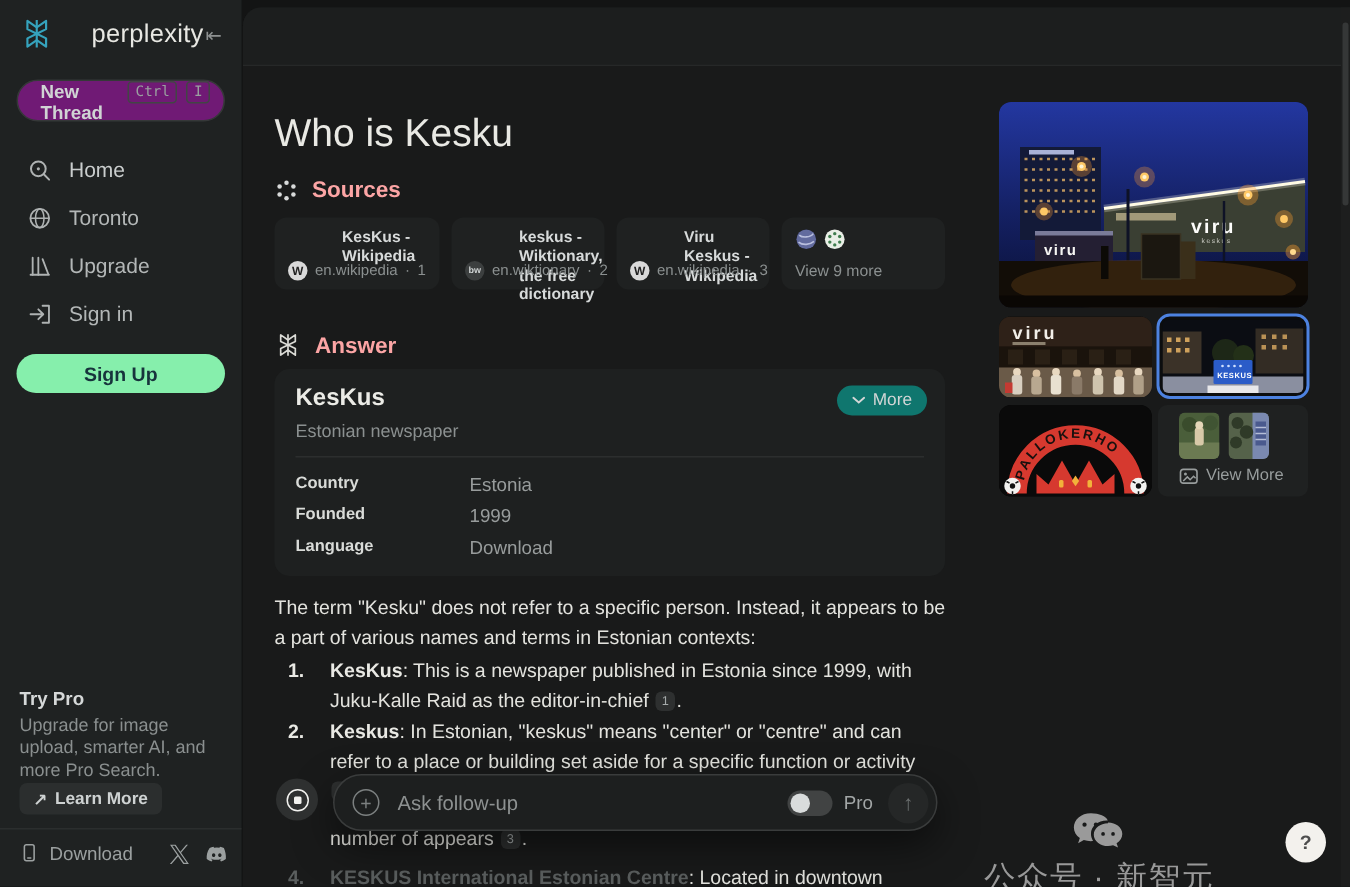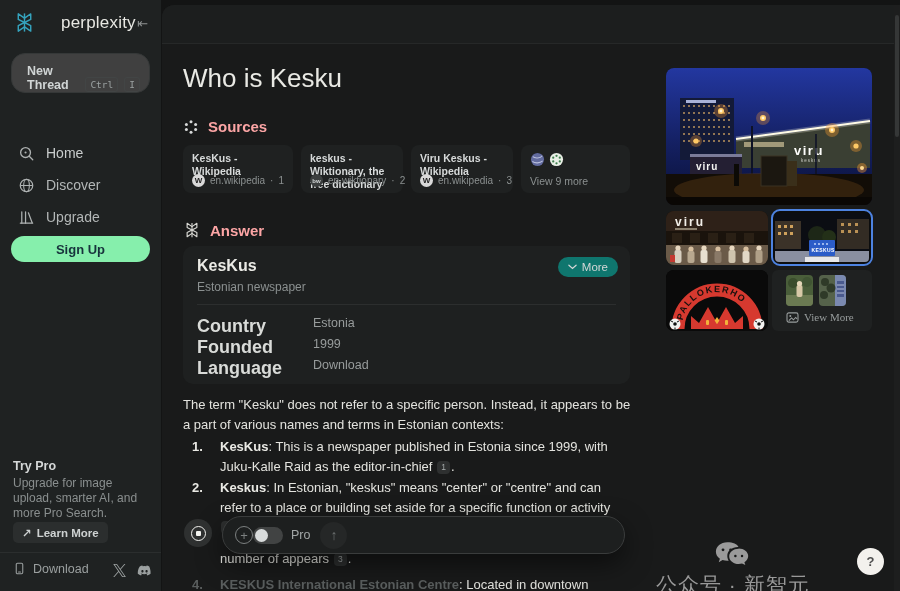--- a/index.html
+++ b/index.html
@@ -5,70 +5,70 @@
   * { margin:0; padding:0; box-sizing:border-box; }
   html,body { width:900px; height:591px; overflow:hidden; background:#131414;
     font-family:"Liberation Sans","DejaVu Sans",sans-serif; }
   .abs { position:absolute; }
 
   
   .sidebar { left:0; top:0; width:161px; height:591px; background:#1f2222; z-index:10; }
   .logo-row { left:13px; top:11px; display:flex; align-items:center; gap:25px; }
   .logo-word { color:#e8e8e3; font-size:17px; font-weight:500; letter-spacing:.2px; }
   .collapse { left:137px; top:16px; color:#8d9191; font-size:13px; cursor:pointer; }
-  .new-thread { left:11px; top:53px; width:139px; height:40px; border-radius:14px;
-    background:#404040; border:1px solid #353838; display:flex; align-items:flex-end;
+  .new-thread { left:11px; top:53px; width:139px; height:28px; border-radius:14px;
+    background:#701a75; border:1px solid #353838; display:flex; align-items:flex-start;
     padding:0 9px 0 15px; gap:6px; }
   .nt-label { color:#d0d4d4; font-size:12.5px; font-weight:600; flex:1; }
   .key { font-family:"DejaVu Sans Mono","Liberation Mono",monospace; font-size:9.5px;
     color:#9aa0a0; border:1px solid #424545; border-radius:3px; padding:1px 4px; }
   .nav-item { left:18px; height:22px; display:flex; align-items:center; gap:11px;
-    color:#aeb2b2; cursor:pointer;margin-top:40px; }
+    color:#aeb2b2; cursor:pointer; }
   .nav-item .lbl { font-size:14px; color:#b3b7b7; }
   .nav-item.bright .lbl { color:#c9cdcd; }
   .signup { left:11px; top:236px; width:139px; height:26px; border-radius:13px;
     background:#86efac; display:flex; align-items:center; justify-content:center;
     color:#17333c; font-size:13px; font-weight:700; cursor:pointer; }
   .trypro-title { left:13px; top:459px; color:#d5d8d8; font-size:12.5px; font-weight:700; }
   .trypro-desc { left:13px; top:476px; width:138px; color:#8a8f8f; font-size:12px; line-height:1.26; }
   .learnmore { left:13px; top:522px; height:21px; border-radius:5px; background:#2b2e2e;
     display:inline-flex; align-items:center; gap:5px; padding:0 9px; color:#ced2d2;
     font-size:11.5px; font-weight:600; cursor:pointer; }
   .side-footer { left:0; top:552px; width:161px; height:39px; border-top:1px solid #2b2e2e; }
   .download { left:13px; top:561px; display:flex; align-items:center; gap:7px;
     color:#9ba0a0; font-size:12.5px; cursor:pointer; }
 
   
   .main-panel { left:162px; top:5px; width:738px; height:586px; background:#191a1a;
     border-top-left-radius:12px; }
   .main-header { left:162px; top:5px; width:738px; height:39px; background:#1c1e1e;
     border-top-left-radius:12px; border-bottom:1px solid #262828; }
-  .page-title { left:183px; top:63px; color:#e9e9e4; font-size:26px; font-weight:400; }
+  .page-title { left:183px; top:73px; color:#e9e9e4; font-size:26px; font-weight:400; }
   .sec-head { display:flex; align-items:center; gap:9px; color:#fca5a5;
     font-size:15px; font-weight:600; }
 
   .src-card { top:145px; height:48px; background:#1f2121; border-radius:8px;
     padding:7px 9px; cursor:pointer; }
-  .src-title { color:#d7dada; font-size:10.5px; font-weight:700; line-height:1.22; }
+  .src-title { color:#d7dada; font-size:10.5px; font-weight:700; line-height:1.22;margin-left:36px; }
   .src-meta { position:absolute; left:9px; bottom:6px; display:flex; align-items:center;
     gap:5px; color:#8b9090; font-size:10px; }
   .fav { width:13px; height:13px; border-radius:50%; background:#d9d9d9; color:#222;
     font-size:8px; font-weight:700; display:flex; align-items:center; justify-content:center; }
   .fav.dark { background:#3c3f3f; color:#cfd3d3; font-size:6px; }
 
   .answer-card { left:183px; top:246px; width:447px; height:138px; background:#1e2020;
     border-radius:10px; }
   .ans-title { position:absolute; left:14px; top:11px; color:#ebebe6; font-size:16px; font-weight:600; }
   .ans-sub { position:absolute; left:14px; top:34px; color:#8b9090; font-size:12px; }
   .more-pill { position:absolute; right:12px; top:11px; height:20px; border-radius:10px;
     background:#0f766e; display:flex; align-items:center; gap:5px; padding:0 10px;
     color:#d3d6d6; font-size:11.5px; cursor:pointer; }
   .ans-div { position:absolute; left:14px; right:14px; top:58px; border-top:1px solid #2c2e2e; }
   .fact-row { position:absolute; left:14px; display:flex; }
-  .fact-label { width:116px; color:#d9dbd8; font-size:18px; font-weight:700; }
+  .fact-label { width:116px; color:#d9dbd8; font-size:11px; font-weight:700; }
   .fact-value { color:#989c9c; font-size:12.5px; }
 
   .body-text { color:#e3e3de; font-size:13px; line-height:1.55; }
   .list-item { display:flex; }
   .li-num { width:28px; color:#e9e9e4; font-size:13px; font-weight:700; line-height:1.5; }
   .li-body { width:404px; color:#e3e3de; font-size:13px; line-height:1.5; }
   .li-body b { color:#e9e9e4; }
   .cite { display:inline-block; width:13px; height:13px; border-radius:4px; background:#2e3030;
     color:#a6abab; font-size:8.5px; line-height:13px; text-align:center; vertical-align:1px;
     margin:0 1px; cursor:pointer; }
@@ -100,21 +100,21 @@
     margin-right:5px; cursor:pointer; flex:none; }
 
   
   .img-card { border-radius:8px; overflow:hidden; cursor:pointer; background:#0c0c0c; }
   .thumb-sel { left:771px; top:209px; width:102px; height:57px; border:2px solid #4d82e0;
     border-radius:9px; padding:2px; background:#0c0d0e; cursor:pointer; }
   .thumb-sel svg { border-radius:4px; display:block; }
   .viewmore-card { left:772px; top:270px; width:100px; height:61px; border-radius:6px;
     background:#1f2121; cursor:pointer; }
   .vm-label { position:absolute; left:14px; top:41px; display:flex; align-items:center;
-    gap:5px; color:#989d9d; font-size:11px;font-family:Liberation Serif, serif; }
+    gap:5px; color:#989d9d; font-size:11px; }
 
   .watermark { left:656px; top:540px; display:flex; align-items:center; gap:0;
     color:#999999; z-index:11;flex-direction:column; }
   .wm-text { font-size:21px; letter-spacing:1px; }
   .help-btn { left:857px; top:548px; width:27px; height:27px; border-radius:50%;
     background:#f3f1ed; color:#4e4e4e; font-size:13px; font-weight:700;
     display:flex; align-items:center; justify-content:center; z-index:12; cursor:pointer; }
 
   .scroll-track { right:0; top:5px; width:6px; height:586px; background:#1d1e1e; z-index:9; }
   .scroll-thumb { right:1px; top:10px; width:4px; height:122px; border-radius:2px; background:#353737; }
@@ -151,21 +151,21 @@
       <line x1="12.2" y1="12.2" x2="15.6" y2="15.6" stroke="#aeb2b2" stroke-width="1.4" stroke-linecap="round"></line>
     </svg>
     <span class="lbl">Home</span>
   </div>
   <div class="abs nav-item" style="top:134px">
     <svg width="17" height="17" viewBox="0 0 18 18">
       <circle cx="9" cy="9" r="6.6" fill="none" stroke="#aeb2b2" stroke-width="1.3"></circle>
       <ellipse cx="9" cy="9" rx="3" ry="6.6" fill="none" stroke="#aeb2b2" stroke-width="1.1"></ellipse>
       <line x1="2.5" y1="9" x2="15.5" y2="9" stroke="#aeb2b2" stroke-width="1.1"></line>
     </svg>
-    <span class="lbl">Discover</span>
+    <span class="lbl">Toronto</span>
   </div>
   <div class="abs nav-item" style="top:166px">
     <svg width="17" height="17" viewBox="0 0 18 18">
       <g stroke="#aeb2b2" stroke-width="1.3" stroke-linecap="round" fill="none">
         <path d="M4 3v12M8 3v12M11 4l4 10.5"></path>
           <path d="M2.5 15h13"></path>
       </g>
     </svg>
     <span class="lbl">Upgrade</span>
   </div>
@@ -329,20 +329,21 @@
   <span class="li-body"><b>KESKUS International Estonian Centre</b><span>: Located in downtown Toronto, this</span></span>
 </div>
 
 <div class="abs stop-btn">
   <div class="stop-ring">
       <div class="stop-sq"></div>
     </div>
 </div>
 <div class="abs fu-bar">
   <div class="plus-circ">+</div>
+  <input class="fu-input" placeholder="Ask follow-up" style="">
   <div class="toggle">
       <div class="knob"></div>
     </div>
   <span class="pro-lbl">Pro</span>
   <div class="send-btn">↑</div>
 </div>
 
 <div class="abs img-card" style="left:666px; top:68px; width:206px; height:137px">
   <svg width="206" height="137" viewBox="0 0 206 137">
     <defs>

